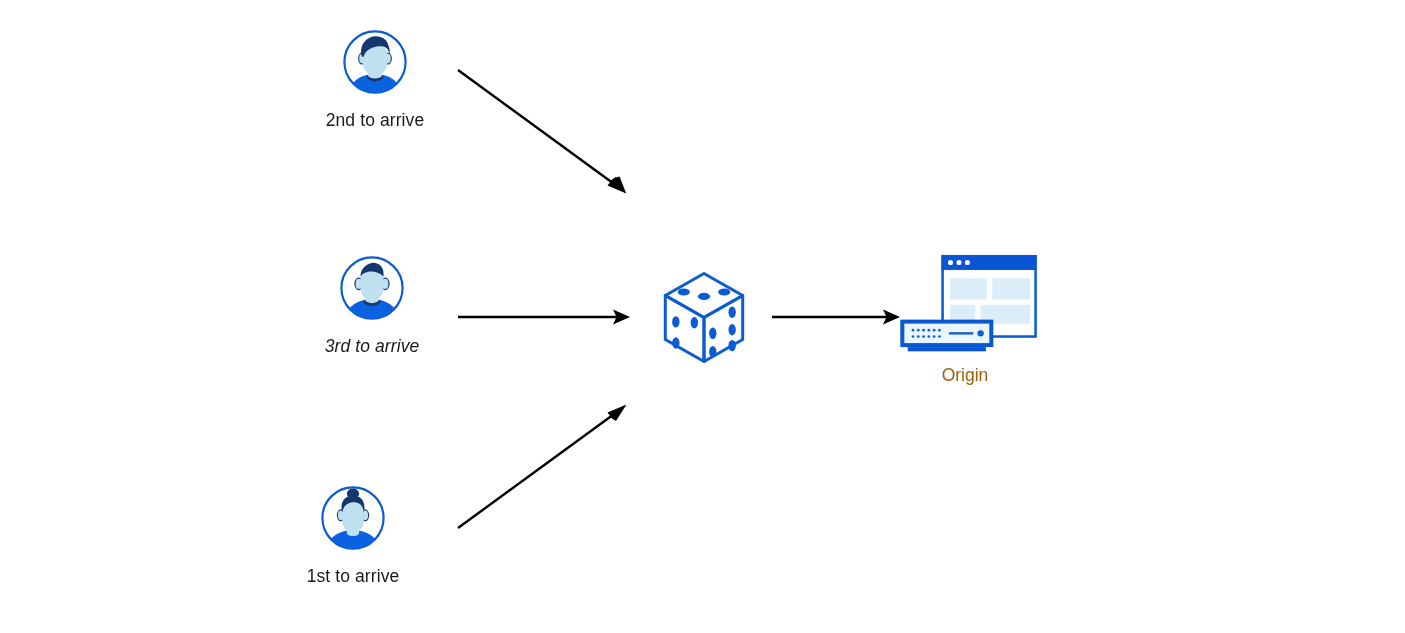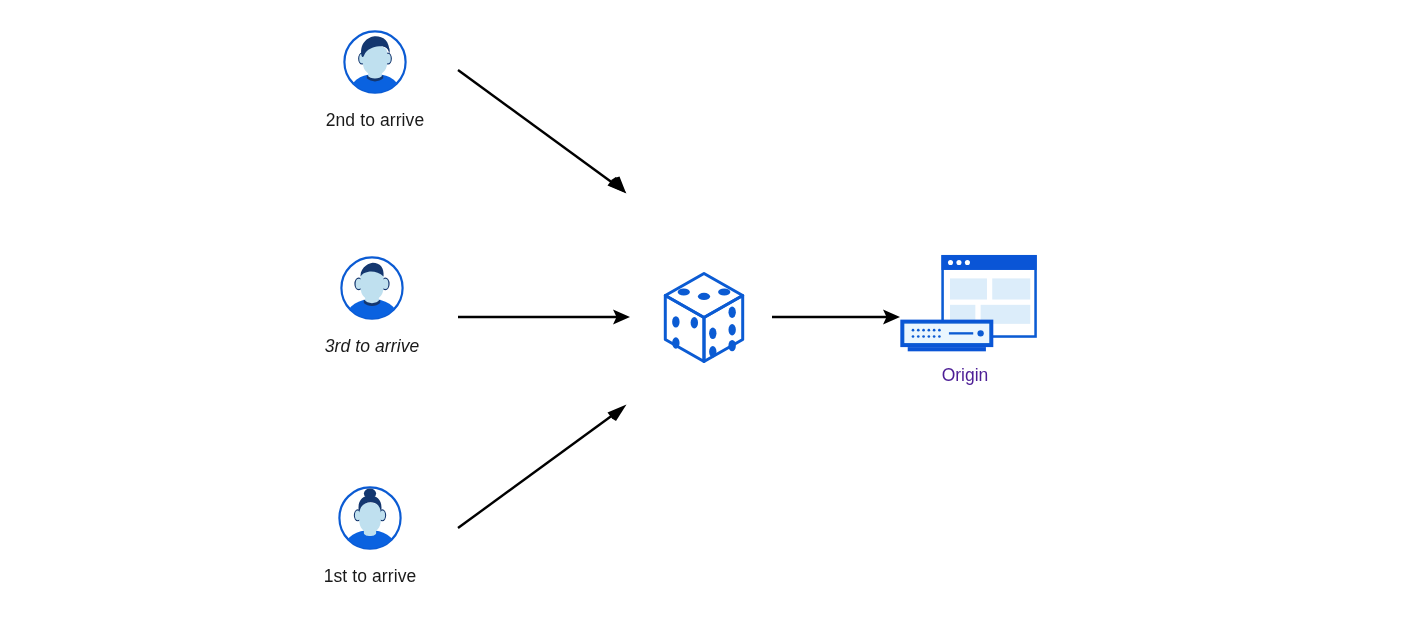--- a/index.html
+++ b/index.html
@@ -47,21 +47,21 @@
     text-align: center;
   }
   .origin-art {
     width: 140px;
     height: 100px;
     margin: 0 auto;
     position: relative;
   }
   .origin-label {
     font-size: 17.5px;
-    color: #4c1d95;
+    color: #a16207;
     margin-top: 13px;
     white-space: nowrap;
   }
   .dice-node {
     width: 90px;
     height: 90px;
   }
   svg.arrow-layer {
     position: absolute;
     left: 0;
@@ -146,21 +146,21 @@
           <ellipse cx="30.5" cy="44" rx="5.5" ry="8.5" fill="#bfe0ef" stroke="#14376f" stroke-width="1.8"></ellipse>
           <ellipse cx="69.5" cy="44" rx="5.5" ry="8.5" fill="#bfe0ef" stroke="#14376f" stroke-width="1.8"></ellipse>
           <path d="M33 34 C33 20 67 20 67 34 L67 48 C67 62 58 68 50 68 C42 68 33 62 33 48 Z" fill="#bfe0ef"></path>
           <path d="M33 33 C33 18 48 13 51 13 C62 13 68 20 67 33 C61 27 52 25 45 26 C39 27 36 29 33 33 Z" fill="#14376f"></path>
         </g>
       </svg>
     </div>
     <div class="node-label">3rd to arrive</div>
   </div>
 
-  <div class="node avatar-node" style="left:295px; top:484px;">
+  <div class="node avatar-node" style="left:278px; top:484px;">
     <div class="avatar-wrap">
       <svg viewBox="0 0 100 100" width="68" height="68">
         <defs>
           <clipPath id="clipC">
               <circle cx="50" cy="50" r="45"></circle>
             </clipPath>
         </defs>
         <circle cx="50" cy="50" r="45" fill="#ffffff" stroke="#0b5bd3" stroke-width="3.2"></circle>
         <g clip-path="url(#clipC)">
           <path d="M8 100 C12 78 30 68 50 68 C70 68 88 78 92 100 Z" fill="#0a62e0"></path>

